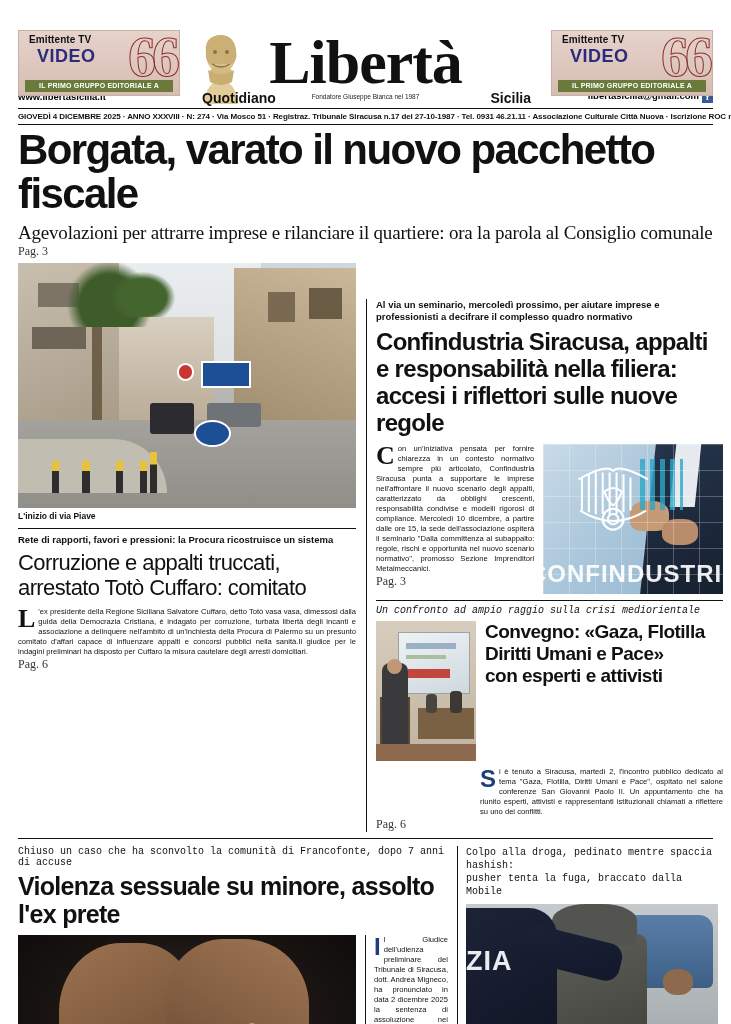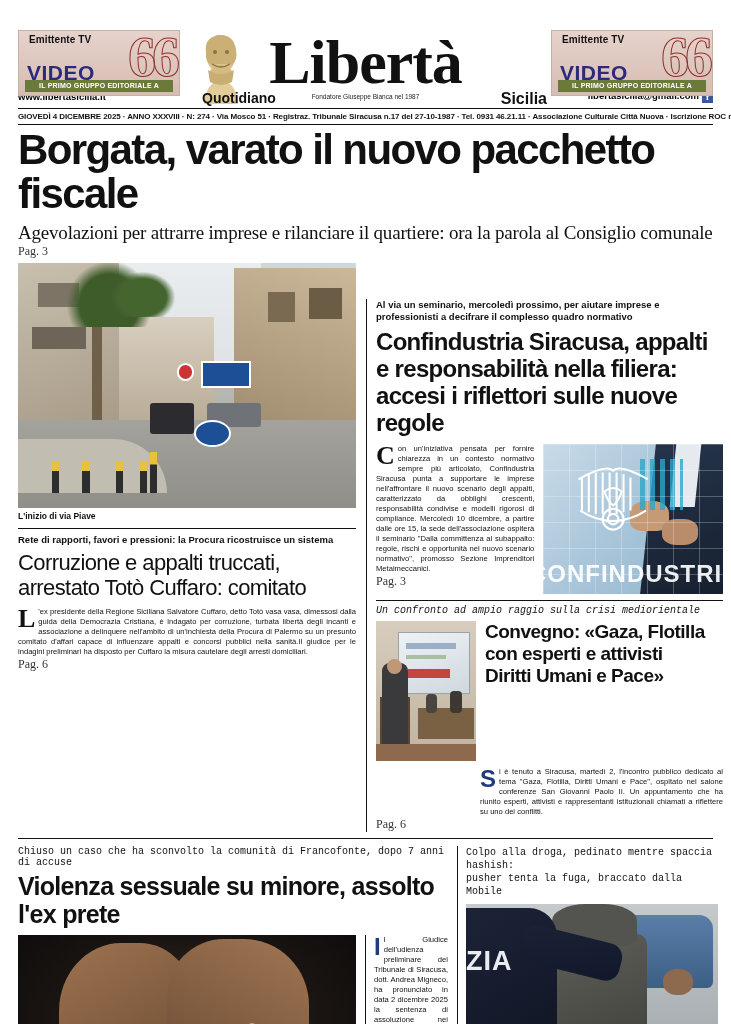--- a/index.html
+++ b/index.html
@@ -12,21 +12,21 @@
   .page { position: relative; width: 731px; height: 816px; padding: 0 18px; background:#fff; }
 
   
   .masthead { display: flex; align-items: flex-start; justify-content: space-between; padding-top: 30px; height: 84px; }
   .video66 {
     width: 162px; height: 66px; position: relative;
     background: linear-gradient(180deg,#e6d3cc 0%, #ddc6bd 55%, #d6bdb3 100%);
     border: 1px solid #c9b0a6; overflow: hidden;
   }
   .v66-top { font-size: 10px; font-weight: bold; color: #111; padding: 3px 0 0 10px; letter-spacing: .1px; }
-  .v66-main { font-size: 21px; font-weight: bold; color: #2b2b7a; padding-left: 8px; line-height: 22px; letter-spacing: .5px; margin-top: 17px; }
+  .v66-main { font-size: 18px; font-weight: bold; color: #2b2b7a; padding-left: 18px; line-height: 22px; letter-spacing: .5px; }
   .v66-digits {
     position: absolute; right: 3px; top: -2px;
     font-family: "Liberation Serif", serif; font-size: 56px; font-weight: bold;
     color: #8c2f2a; line-height: 56px; letter-spacing: -4px;
   }
   .v66-digits span { -webkit-text-stroke: 1px #8c2f2a; color: transparent; }
   .v66-bar {
     position: absolute; left: 6px; right: 6px; bottom: 3px; height: 12px;
     background: #6b7a3a; color: #fff; font-size: 7px; font-weight: bold;
     text-align: center; line-height: 12px; letter-spacing: .2px;
@@ -35,21 +35,21 @@
   .bust {
     position: absolute; left: 18px; top: 0px; width: 46px; height: 74px;
   }
   .libertà {
     font-family: "Liberation Serif", serif; font-weight: bold;
     font-size: 62px; line-height: 64px; color: #111; letter-spacing: -1px;
   }
   .sub-row { position: relative; height: 16px; margin-top: -4px; }
   .quotidiano { position: absolute; left: 22px; top: 0; font-size: 14px; font-weight: bold; color: #111; }
   .fondatore { position: absolute; left: 50%; transform: translateX(-50%); top: 3px; font-size: 6.5px; color: #222; }
-  .sicilia { position: absolute; right: 4px; top: 0; font-size: 16px; font-weight: bold; color: #111; }
+  .sicilia { position: absolute; right: 20px; top: 0; font-size: 14px; font-weight: bold; color: #111; }
 
   
   .contact-row { display: flex; justify-content: space-between; align-items: center; font-size: 9.5px; font-weight: bold; padding-top: 6px; }
   .fb-icon { display: inline-block; width: 11px; height: 11px; background: #3b5998; color: #fff; font-size: 9px; font-weight: bold; text-align: center; line-height: 11px; vertical-align: -1px; margin-left: 3px; font-family: "Liberation Serif", serif; }
   .rule { border-top: 1px solid #111; margin-top: 5px; }
   .rule-thin { border-top: 1px solid #111; }
   .infoline { font-size: 8px; font-weight: bold; color: #111; padding: 3px 0 3px 0; letter-spacing: -.1px; white-space: nowrap; }
 
   
   .lead-kicker { font-size: 11.5px; font-weight: bold; color: #111; padding-top: 9px; letter-spacing: -.1px; }
@@ -302,22 +302,22 @@
           <div class="cv-floor"></div>
           <div class="cv-table"></div>
           <div class="cv-p1"></div>
             <div class="cv-p2"></div>
           <div class="cv-podium"></div>
           <div class="cv-speaker"></div>
           <div class="cv-head"></div>
         </div>
         <div style="flex:1">
           <div class="head-m">Convegno: «Gaza, Flotilla</div>
+          <div class="head-m">Diritti Umani e Pace»</div>
           <div class="head-m">con esperti e attivisti</div>
-          <div class="head-m">Diritti Umani e Pace»</div>
         </div>
       </div>
 
       <div class="body-xs" style="padding-top:6px;padding-left:104px">
         <span class="dropcap-b">S</span><span>i è tenuto a Siracusa, martedì 2, l'incontro pubblico dedicato al tema "Gaza, Flotilla, Diritti Umani e Pace", ospitato nel salone conferenze San Giovanni Paolo II. Un appuntamento che ha riunito esperti, attivisti e rappresentanti istituzionali chiamati a riflettere su uno dei conflitti.</span>
       </div>
       <div class="pag">Pag. 6</div>
     </div>
   </div>
 

